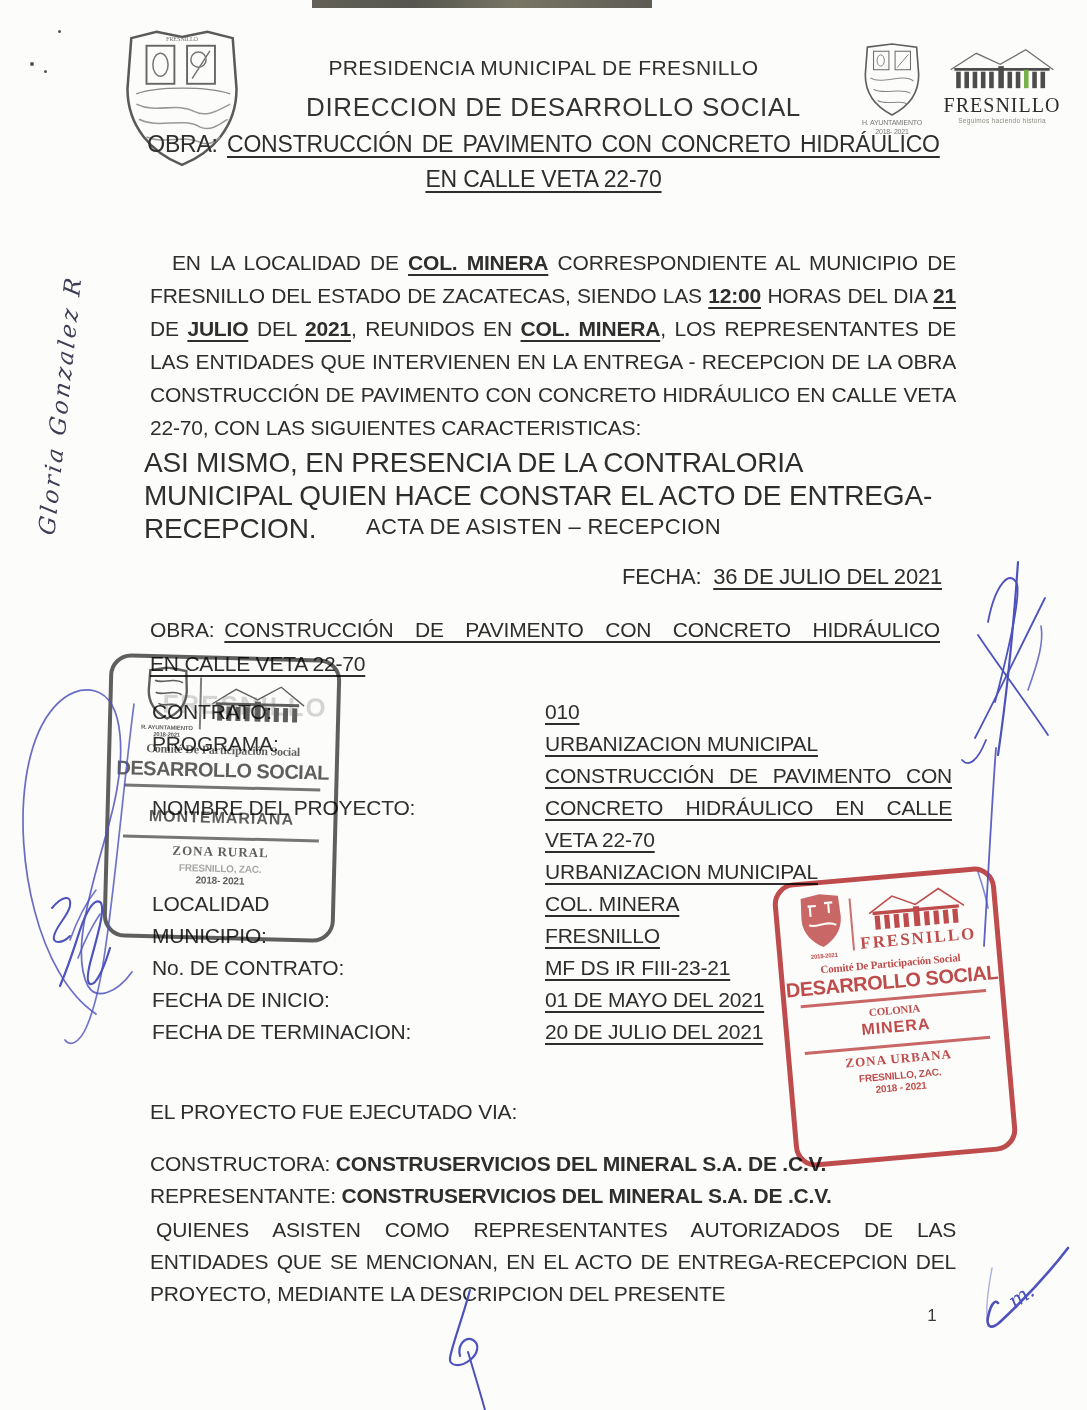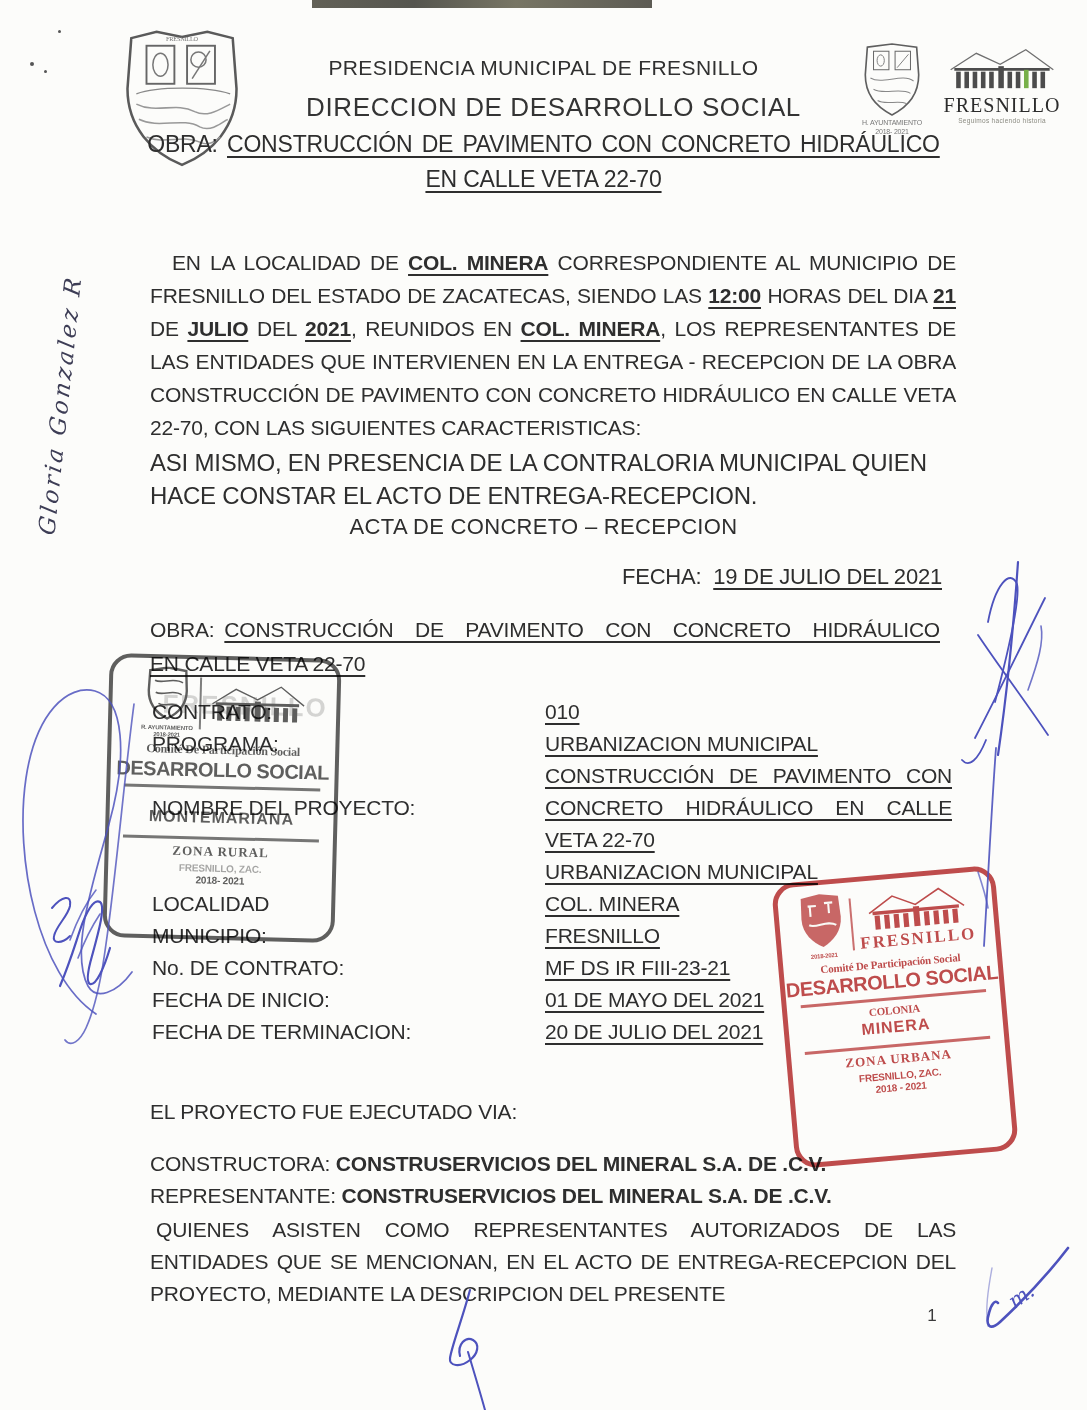--- a/index.html
+++ b/index.html
@@ -13,21 +13,21 @@
   
   .title1{top:56px;font-size:21px;letter-spacing:0.4px;color:#303030;}
   .title2{top:92px;font-size:26px;letter-spacing:0.6px;color:#343434;margin-left:20px;}
   .obra-h1{top:131px;font-size:23px;word-spacing:3px;}
   .obra-h2{top:166px;font-size:23px;}
   .scan-band{left:312px;top:0;width:340px;height:8px;
              background:linear-gradient(90deg,#3c3a2e 0%,#2c2c24 30%,#57543f 60%,#35332a 100%);opacity:.8;}
   .dot{position:absolute;background:#555;border-radius:50%;}
   
   .p1{left:150px;top:246px;width:806px;font-size:21px;line-height:33px;text-align:justify;text-indent:22px;}
-  .p2{left:150px;top:446px;width:806px;font-size:24px;line-height:33px;}
+  .p2{left:144px;top:446px;width:806px;font-size:28px;line-height:33px;}
   .acta{top:514px;font-size:22px;letter-spacing:0.3px;}
   .fecha{left:150px;top:564px;width:792px;text-align:right;font-size:22px;}
   .obra2{left:150px;top:618px;width:790px;font-size:21px;display:flex;}
   .obra2 .lbl{white-space:pre;}
   .obra2 .txt{flex:1;margin-left:10px;}
   .obra2b{left:150px;top:652px;font-size:21px;}
   
   .fields{left:152px;top:700px;width:800px;font-size:21px;}
   .frow{display:flex;margin-bottom:9px;}
   .flabel{width:393px;line-height:23px;}
@@ -134,23 +134,23 @@
 
   <div class="abs ctr title1">PRESIDENCIA MUNICIPAL DE FRESNILLO</div>
   <div class="abs ctr title2">DIRECCION DE DESARROLLO SOCIAL</div>
   <div class="abs ctr obra-h1"><span>OBRA:</span> <span class="u">CONSTRUCCIÓN DE PAVIMENTO CON CONCRETO HIDRÁULICO</span></div>
   <div class="abs ctr obra-h2"><span class="u">EN CALLE VETA 22-70</span></div>
 
   <div class="abs p1"><span>EN LA LOCALIDAD DE </span><span class="u b">COL. MINERA</span><span> CORRESPONDIENTE AL MUNICIPIO DE FRESNILLO DEL ESTADO DE ZACATECAS, SIENDO LAS </span><span class="u b">12:00</span><span> HORAS DEL DIA </span><span class="u b">21</span><span> DE </span><span class="u b">JULIO</span><span> DEL </span><span class="u b">2021</span><span>, REUNIDOS EN </span><span class="u b">COL. MINERA</span><span>, LOS REPRESENTANTES DE LAS ENTIDADES QUE INTERVIENEN EN LA ENTREGA - RECEPCION DE LA OBRA CONSTRUCCIÓN DE PAVIMENTO CON CONCRETO HIDRÁULICO EN CALLE VETA 22-70, CON LAS SIGUIENTES CARACTERISTICAS:</span></div>
 
   <div class="abs p2">ASI MISMO, EN PRESENCIA DE LA CONTRALORIA MUNICIPAL QUIEN HACE CONSTAR EL ACTO DE ENTREGA-RECEPCION.</div>
 
-  <div class="abs ctr acta">ACTA DE CONCRETO – RECEPCION</div>
-
-  <div class="abs fecha"><span>FECHA:</span>&nbsp; <span class="u">19 DE JULIO DEL 2021</span></div>
+  <div class="abs ctr acta">ACTA DE ASISTEN – RECEPCION</div>
+
+  <div class="abs fecha"><span>FECHA:</span>&nbsp; <span class="u">36 DE JULIO DEL 2021</span></div>
 
   <div class="abs obra2">
     <span class="lbl">OBRA:</span>
     <div class="txt u jl">CONSTRUCCIÓN DE PAVIMENTO CON CONCRETO HIDRÁULICO</div>
   </div>
   <div class="abs obra2b"><span class="u">EN CALLE VETA 22-70</span></div>
 
   <div class="abs fields">
     <div class="frow">
       <div class="flabel">CONTRATO:</div>

